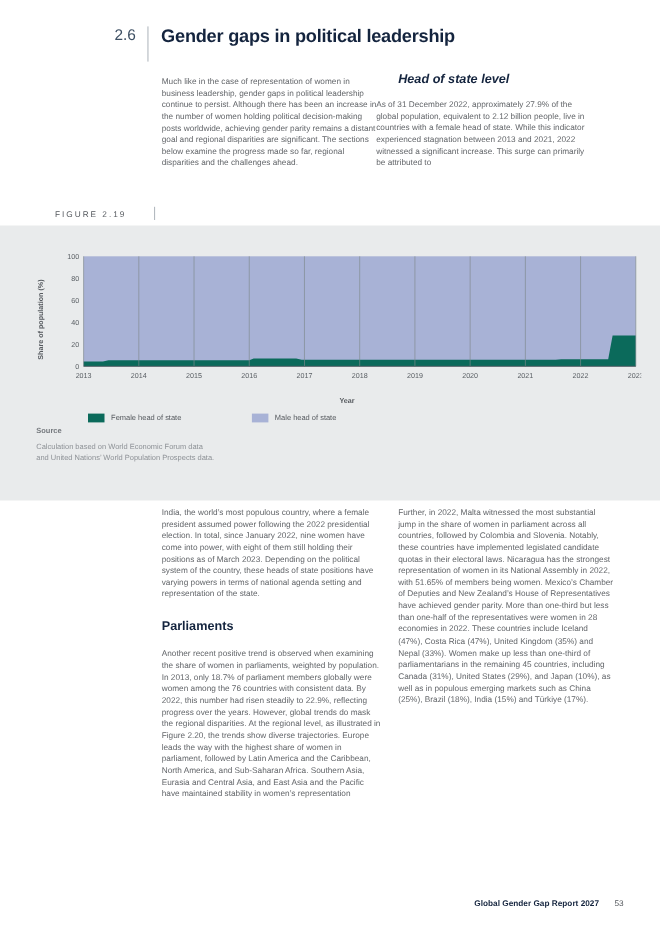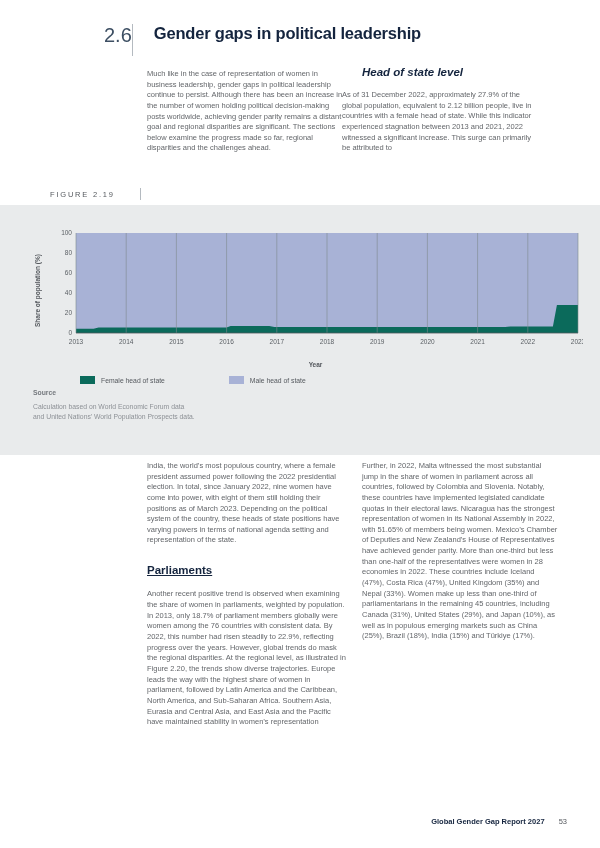--- a/index.html
+++ b/index.html
@@ -4,24 +4,24 @@
 <style>
   * { margin:0; padding:0; box-sizing:border-box; }
   html,body { background:#ffffff; }
   body {
     width:600px; height:848px; position:relative; overflow:hidden;
     font-family:"Liberation Sans", sans-serif; color:#63666a;
   }
 
   
   .header { position:absolute; top:24px; left:104px; display:flex; align-items:flex-start; }
-  .sec-num { font-size:20px; font-weight:400; color:#3d4f63; line-height:1.1; }
+  .sec-num { font-size:14px; font-weight:400; color:#3d4f63; line-height:1.1; margin-right:11px; }
   .vline { width:1px; background:#b4bac0; }
   .header-vline { height:32px; }
-  .page-title { font-size:16.5px; font-weight:700; color:#14243e; line-height:1.1; margin-left:21px; letter-spacing:-0.2px; }
+  .page-title { font-size:16.5px; font-weight:700; color:#14243e; line-height:1.1; margin-left:11px; letter-spacing:-0.2px; }
 
   
   .intro-left { position:absolute; top:69px; left:147px; width:199px; font-size:7.5px; line-height:1.42; color:#63666a; }
   .hos-heading { position:absolute; top:66px; left:362px; font-size:11.5px; font-weight:700; color:#14243e;font-style:italic; }
   .hos-body { position:absolute; top:90px; left:342px; width:192px; font-size:7.5px; line-height:1.42; color:#63666a; }
 
   
   .figure-row { position:absolute; top:188px; left:50px; display:flex; align-items:center; }
   .figure-label { font-size:7.5px; letter-spacing:1.8px; color:#55595e; width:90px; flex:none; }
   .figure-vline { height:12px; }
@@ -40,21 +40,21 @@
   .legend-label { font-size:6.8px; color:#55595e; }
   .source-block { position:absolute; left:33px; top:184px; }
   .source-label { font-size:6.8px; font-weight:700; color:#75797e; margin-bottom:6px; }
   .source-text { font-size:6.8px; color:#8d9196; line-height:1.5; }
 
   
   .col { position:absolute; font-size:7.5px; line-height:1.42; color:#63666a; }
   .col p { margin:0 0 9px 0; }
   .left-col { top:461px; left:147px; width:200px; }
   .right-col { top:461px; left:362px; width:196px; }
-  .parliaments-heading { font-size:11.5px; font-weight:700; color:#14243e; margin:16px 0 11px 0;text-decoration:underline; }
+  .parliaments-heading { font-size:11.5px; font-weight:700; color:#14243e; margin:16px 0 11px 0; }
 
   
   .footer { position:absolute; right:33px; bottom:22px; font-size:7.5px; text-align:right; }
   .footer-title { font-weight:700; color:#14243e; }
   .footer-page { color:#55595e; margin-left:12px; }
 </style>
 </head>
 <body>
 
 <div class="header">

